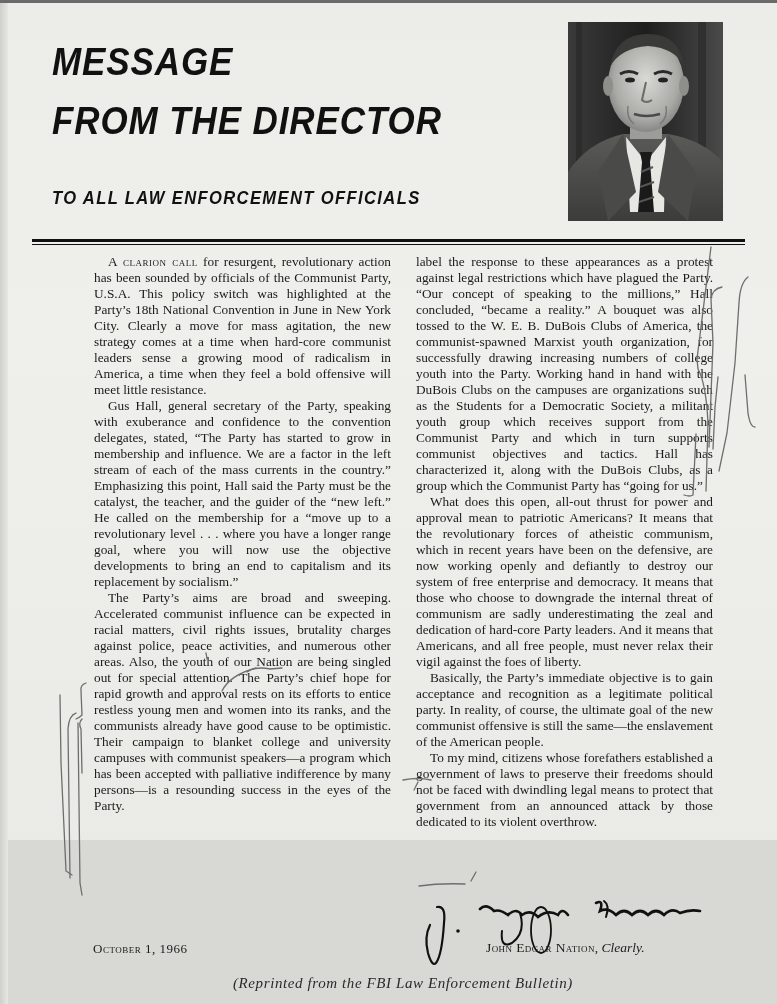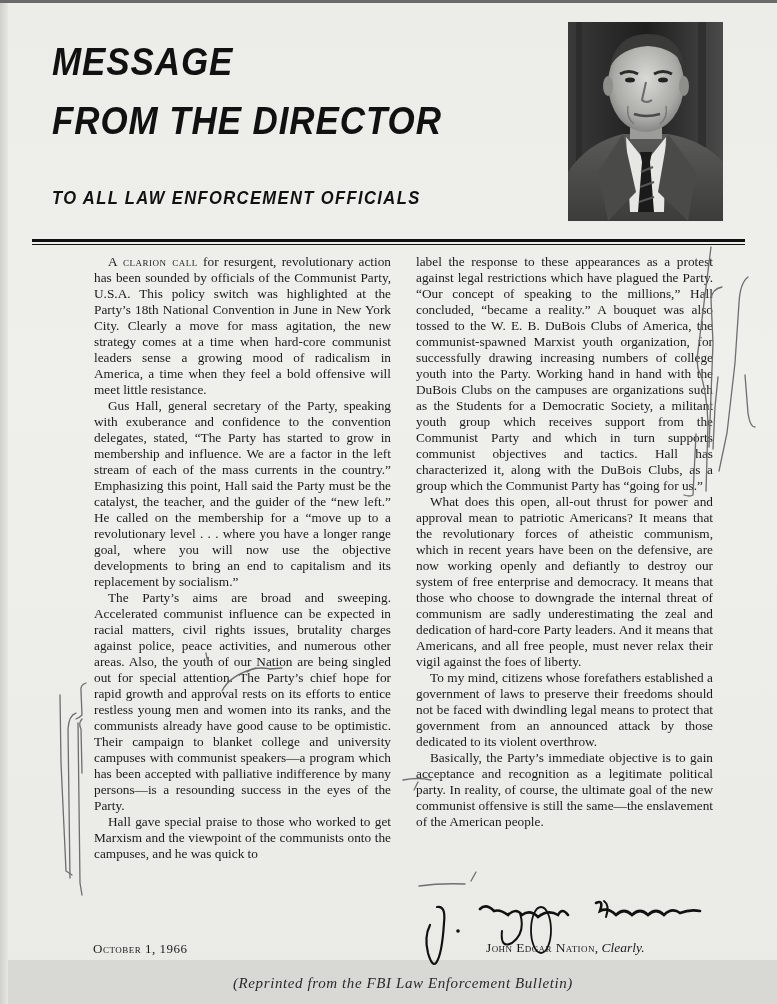--- a/index.html
+++ b/index.html
@@ -11,21 +11,21 @@
       height: 1004px;
       background: #d8d8d4;
       overflow: hidden;
       position: relative;
     }
     .page {
       position: absolute;
       left: 0;
       top: 0;
       width: 777px;
-      height: 960px;
+      height: 840px;
       background: linear-gradient(180deg, #ecece9 0%, #efefec 40%, #eaeae6 100%);
       border-top: 3px solid #6a6a6a;
       box-sizing: border-box;
     }
     .left-edge {
       position: absolute;
       left: 0; top: 0;
       width: 8px; height: 1004px;
       background: linear-gradient(90deg, #cfcfcb, #e6e6e2);
     }
@@ -193,28 +193,27 @@
     </svg>
   </div>
 
   <div class="rule rule1"></div>
   <div class="rule rule2"></div>
 
   <div class="col col-left">
     <p><span class="smallcaps">A clarion call</span><span> for resurgent, revolutionary action has been sounded by officials of the Communist Party, U.S.A.  This policy switch was highlighted at the Party’s 18th National Convention in June in New York City.  Clearly a move for mass agitation, the new strategy comes at a time when hard-core communist leaders sense a growing mood of radicalism in America, a time when they feel a bold offensive will meet little resistance.</span></p>
     <p>Gus Hall, general secretary of the Party, speaking with exuberance and confidence to the convention delegates, stated, “The Party has started to grow in membership and influence. We are a factor in the left stream of each of the mass currents in the country.”  Emphasizing this point, Hall said the Party must be the catalyst, the teacher, and the guider of the “new left.”  He called on the membership for a “move up to a revolutionary level . . . where you have a longer range goal, where you will now use the objective developments to bring an end to capitalism and its replacement by socialism.”</p>
     <p>The Party’s aims are broad and sweeping. Accelerated communist influence can be expected in racial matters, civil rights issues, brutality charges against police, peace activities, and numerous other areas.  Also, the youth of our Nation are being singled out for special attention.  The Party’s chief hope for rapid growth and approval rests on its efforts to entice restless young men and women into its ranks, and the communists already have good cause to be optimistic.  Their campaign to blanket college and university campuses with communist speakers—a program which has been accepted with palliative indifference by many persons—is a resounding success in the eyes of the Party.</p>
-    <p>Hall gave special praise to those who worked to get Marxism and the viewpoint of the communists onto the campuses, and he was quick to</p>
   </div>
 
   <div class="col col-right">
     <p style="text-indent:0">label the response to these appearances as a protest against legal restrictions which have plagued the Party.  “Our concept of speaking to the millions,” Hall concluded, “became a reality.”  A bouquet was also tossed to the W. E. B. DuBois Clubs of America, the communist-spawned Marxist youth organization, for successfully drawing increasing numbers of college youth into the Party.  Working hand in hand with the DuBois Clubs on the campuses are organizations such as the Students for a Democratic Society, a militant youth group which receives support from the Communist Party and which in turn supports communist objectives and tactics.  Hall has characterized it, along with the DuBois Clubs, as a group which the Communist Party has “going for us.”</p>
     <p>What does this open, all-out thrust for power and approval mean to patriotic Americans? It means that the revolutionary forces of atheistic communism, which in recent years have been on the defensive, are now working openly and defiantly to destroy our system of free enterprise and democracy.  It means that those who choose to downgrade the internal threat of communism are sadly underestimating the zeal and dedication of hard-core Party leaders.  And it means that Americans, and all free people, must never relax their vigil against the foes of liberty.</p>
+    <p>Basically, the Party’s immediate objective is to gain acceptance and recognition as a legitimate political party.  In reality, of course, the ultimate goal of the new communist offensive is still the same—the enslavement of the American people.</p>
     <p>To my mind, citizens whose forefathers established a government of laws to preserve their freedoms should not be faced with dwindling legal means to protect that government from an announced attack by those dedicated to its violent overthrow.</p>
-    <p>Basically, the Party’s immediate objective is to gain acceptance and recognition as a legitimate political party.  In reality, of course, the ultimate goal of the new communist offensive is still the same—the enslavement of the American people.</p>
   </div>
 
   <div class="dateline">October 1, 1966</div>
 
   <svg class="overlay" viewBox="0 0 777 1004">
 
     <g fill="none" stroke="#111" stroke-linecap="round">
       <path d="M437 904 Q446 902 444 920 Q442 952 436 960 Q432 964 428 950 Q424 934 430 922" stroke-width="2.2"></path>
       <circle cx="458" cy="928" r="1.8" fill="#111" stroke="none"></circle>
       <path d="M480 906 Q486 900 494 908 Q500 906 508 912 Q516 904 522 912 Q530 906 538 914 Q548 906 558 912 Q562 904 568 912" stroke-width="2.6"></path>

